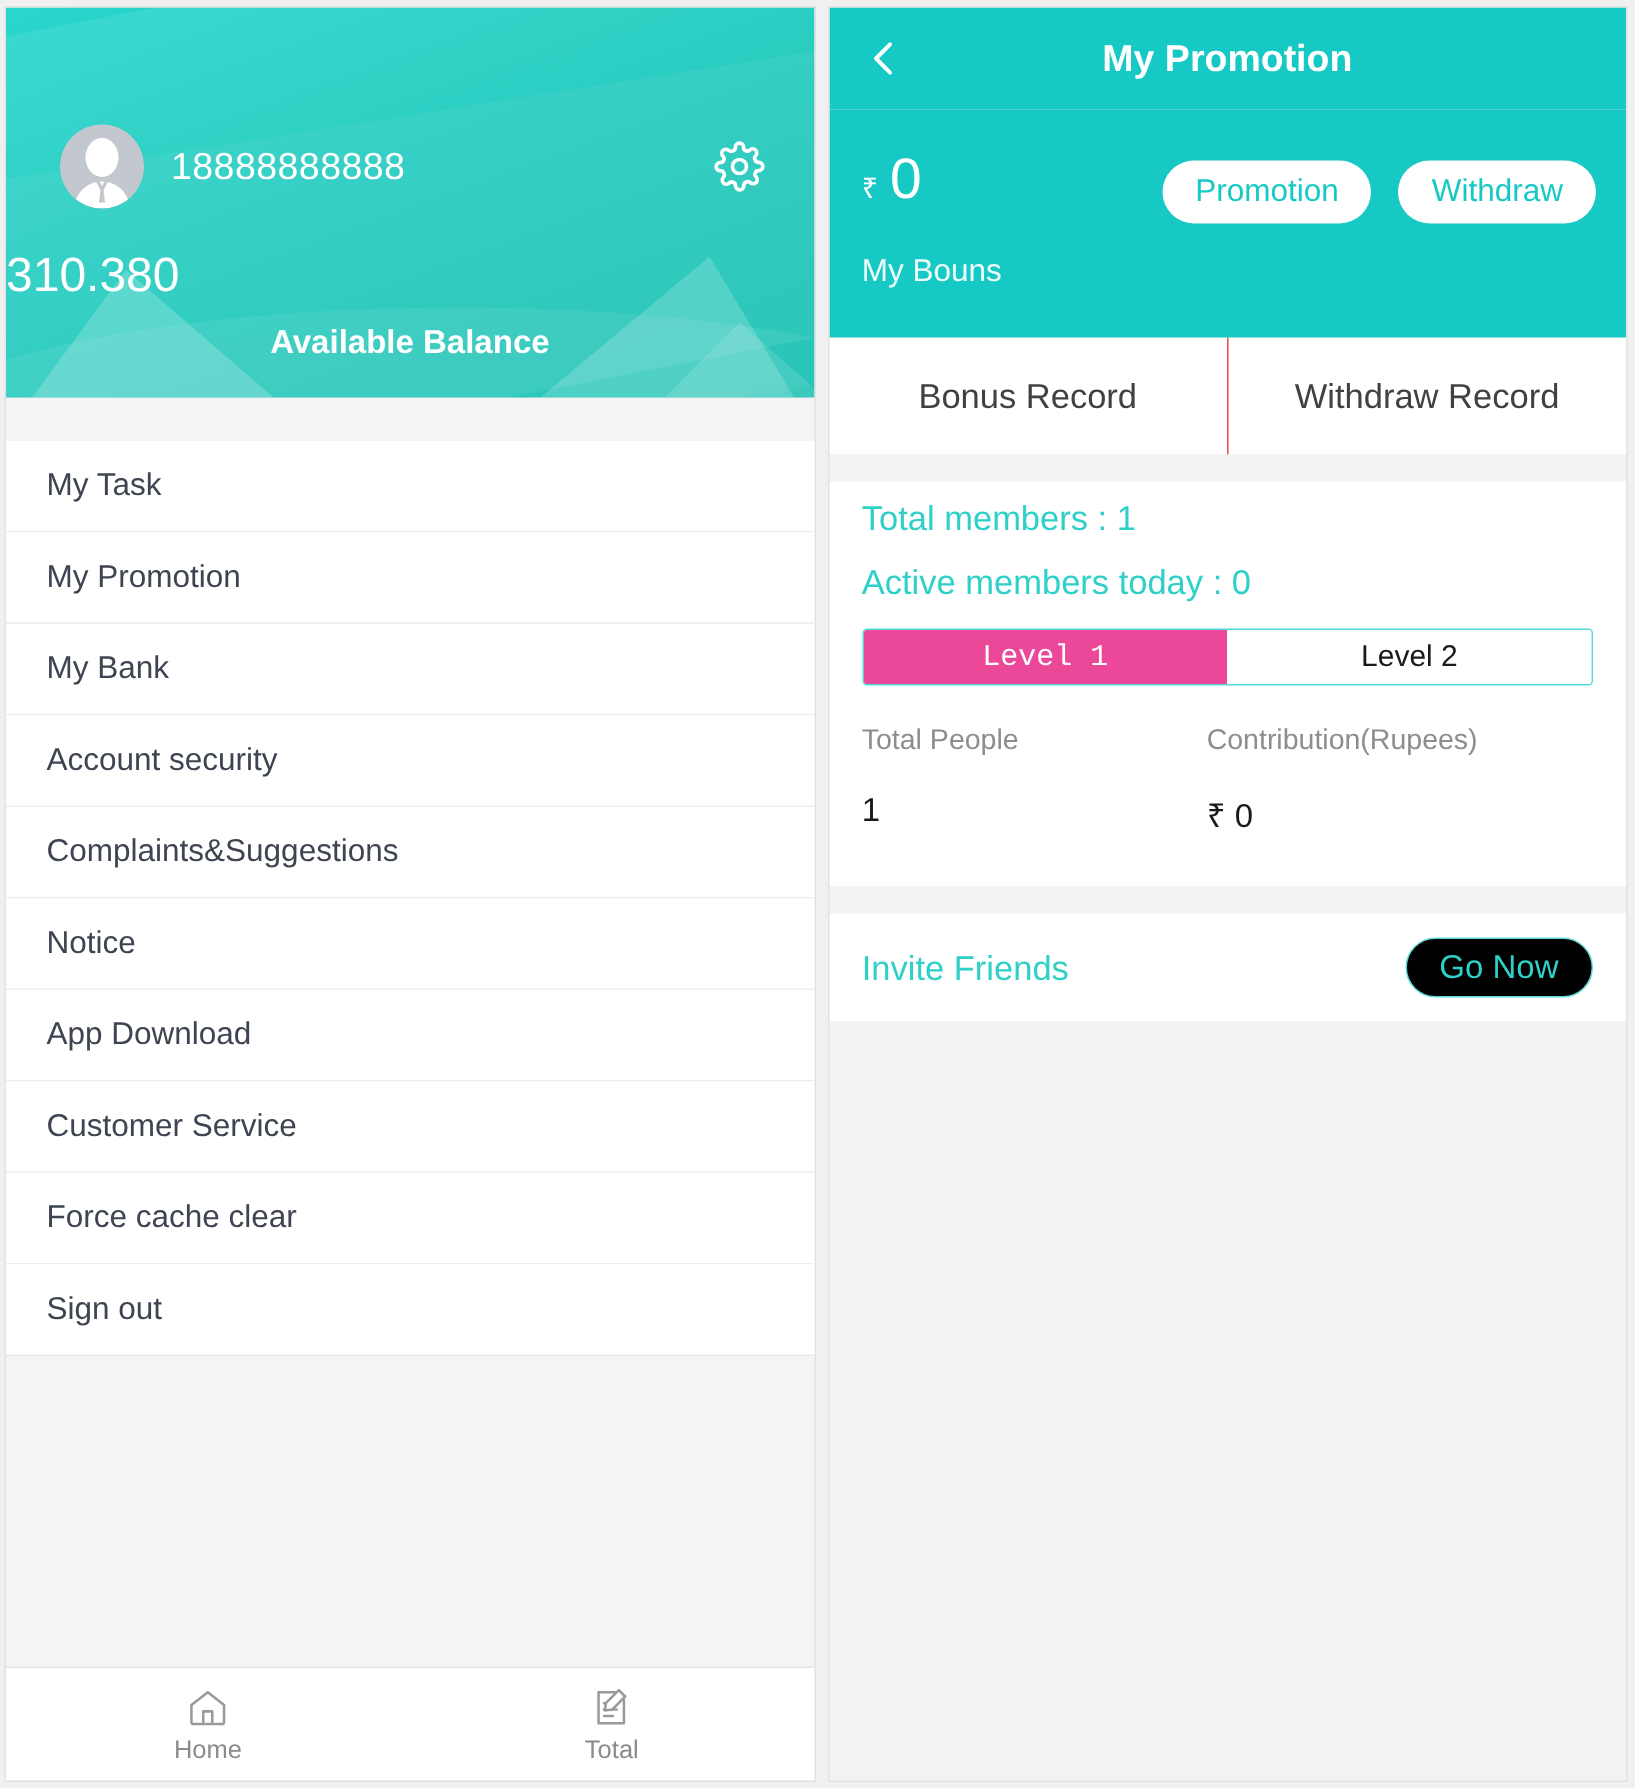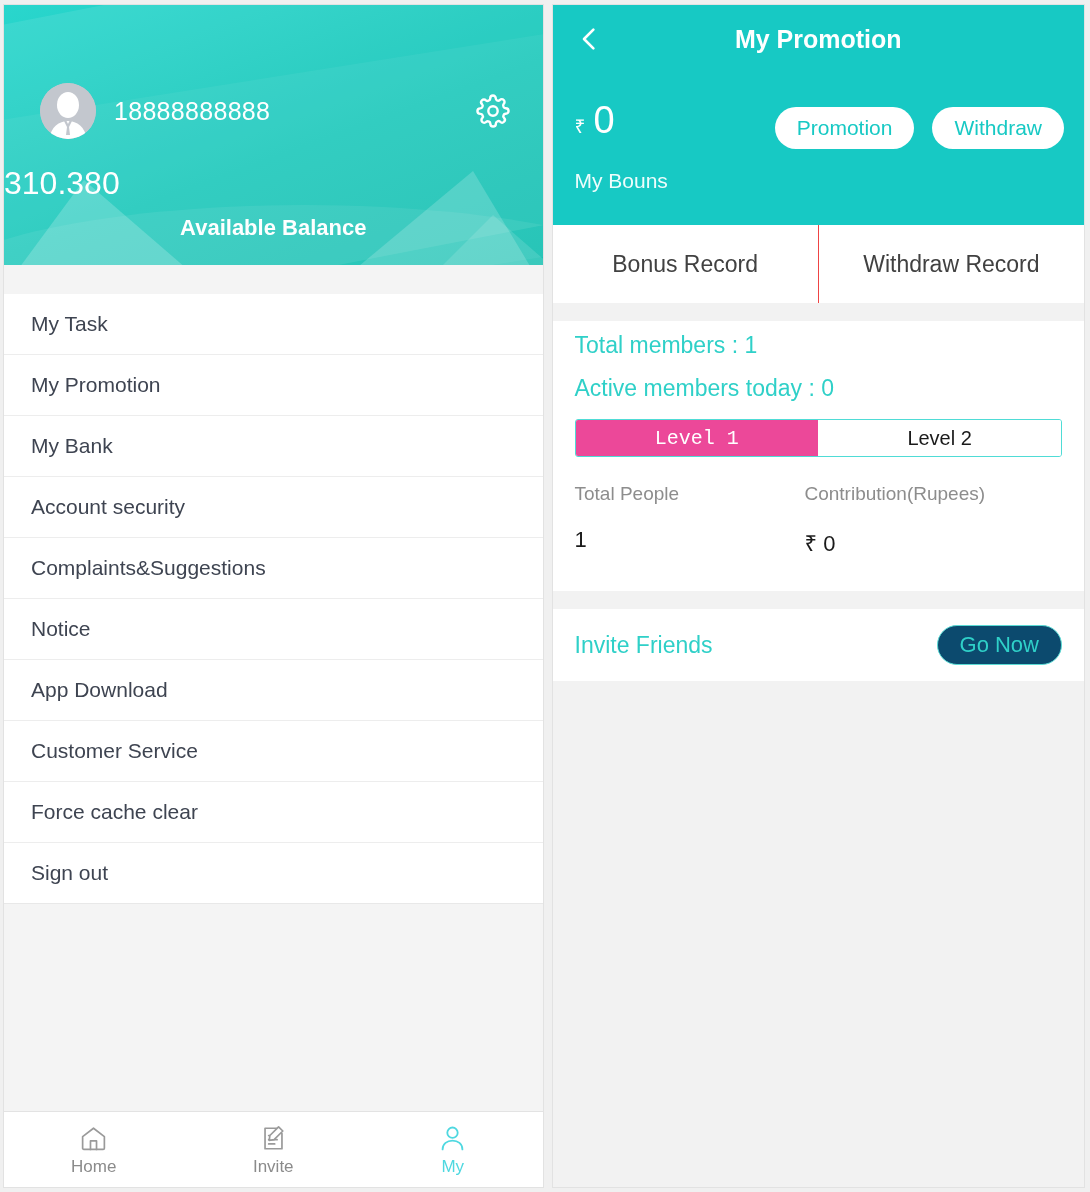--- a/index.html
+++ b/index.html
@@ -318,21 +318,21 @@
     height: 72px;
     display: flex;
     align-items: center;
     padding: 0 22px;
   }
   .invite-label { font-size: 23px; color: #2fd0c8; }
   .go-now-btn {
     margin-left: auto;
     border: 1px solid #5adbd4;
     color: #2fd0c8;
-    background: #0c4a6e;
+    background: #000000;
     border-radius: 20px;
     font-size: 22px;
     padding: 6px 22px;
     font-family: "Liberation Sans", sans-serif;
   }
 
   .right-spacer { flex: 1 1 auto; background: #f2f2f2; }
 </style>
 </head>
 <body>
@@ -402,30 +402,21 @@
       <div class="tabbar-item">
         <span class="tab-icon">
           <svg viewBox="0 0 24 24" width="29" height="29" fill="none" stroke="#9a9a9a" stroke-width="1.4" stroke-linecap="round" stroke-linejoin="round" aria-hidden="true">
             <path d="M5 3.5 h9.5 L19 8 v12.5 H5 Z"></path>
             <path d="M8 9.5 h7"></path>
               <path d="M8 13 h7"></path>
               <path d="M8 16.5 h5"></path>
             <path d="M16.2 2.3 l3.5 3.5 -7.2 7.2 -4 0.5 0.5 -4 Z" fill="#ffffff"></path>
           </svg>
         </span>
-        <span class="tabbar-label">Invite</span>
-      </div>
-      <div class="tabbar-item active">
-        <span class="tab-icon">
-          <svg viewBox="0 0 24 24" width="29" height="29" fill="none" stroke="#4fd8e0" stroke-width="1.5" stroke-linecap="round" stroke-linejoin="round" aria-hidden="true">
-            <circle cx="12" cy="7.2" r="4.3"></circle>
-            <path d="M3.8 21 c0-4.6 3.7-7.3 8.2-7.3 s8.2 2.7 8.2 7.3"></path>
-          </svg>
-        </span>
-        <span class="tabbar-label">My</span>
+        <span class="tabbar-label">Total</span>
       </div>
     </div>
   </div>
 
   <div class="panel-right">
 
     <div class="nav-bar">
       <div class="back-btn">
         <svg viewBox="0 0 24 24" width="30" height="30" fill="none" stroke="#ffffff" stroke-width="2.1" stroke-linecap="round" stroke-linejoin="round" aria-hidden="true">
           <path d="M15.5 4.5 L8 12 l7.5 7.5"></path>

